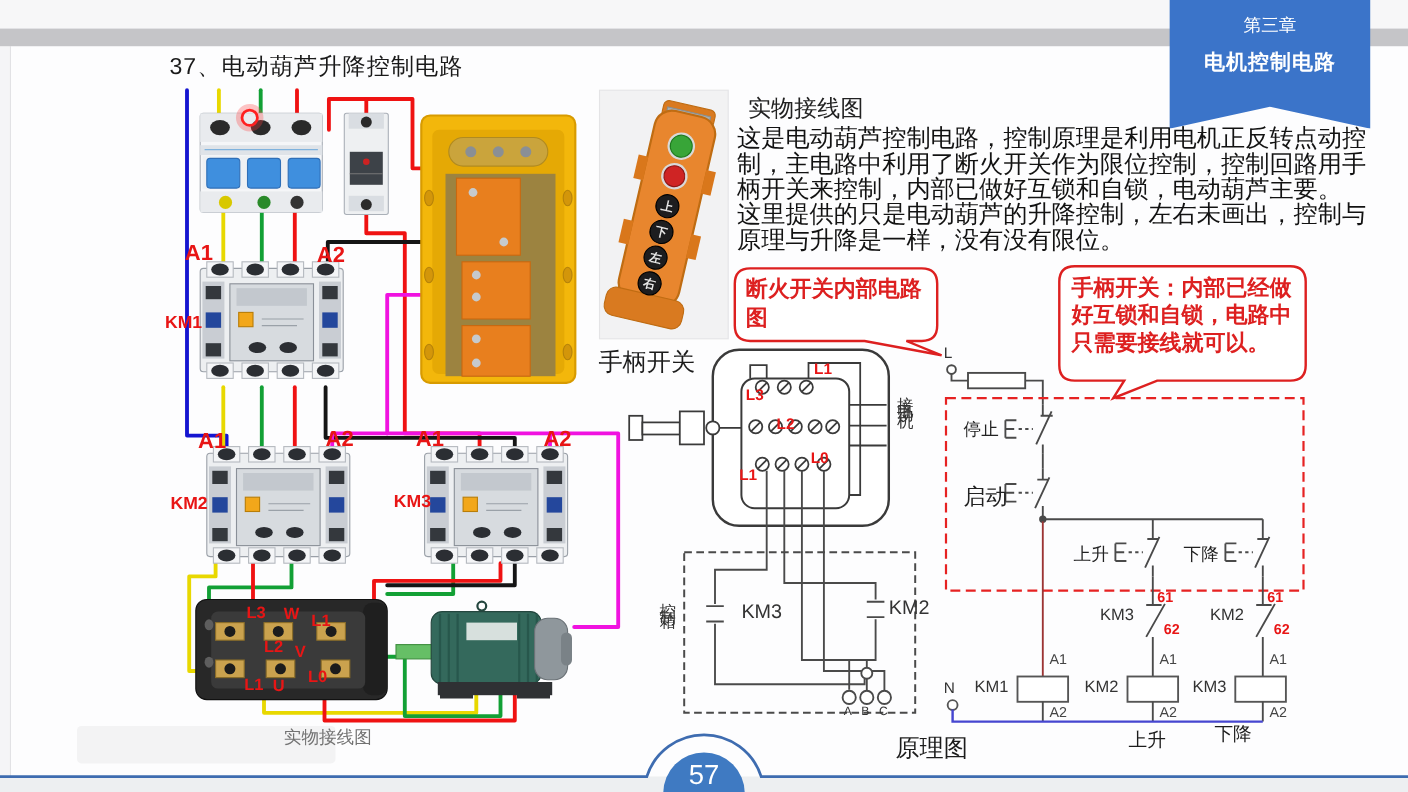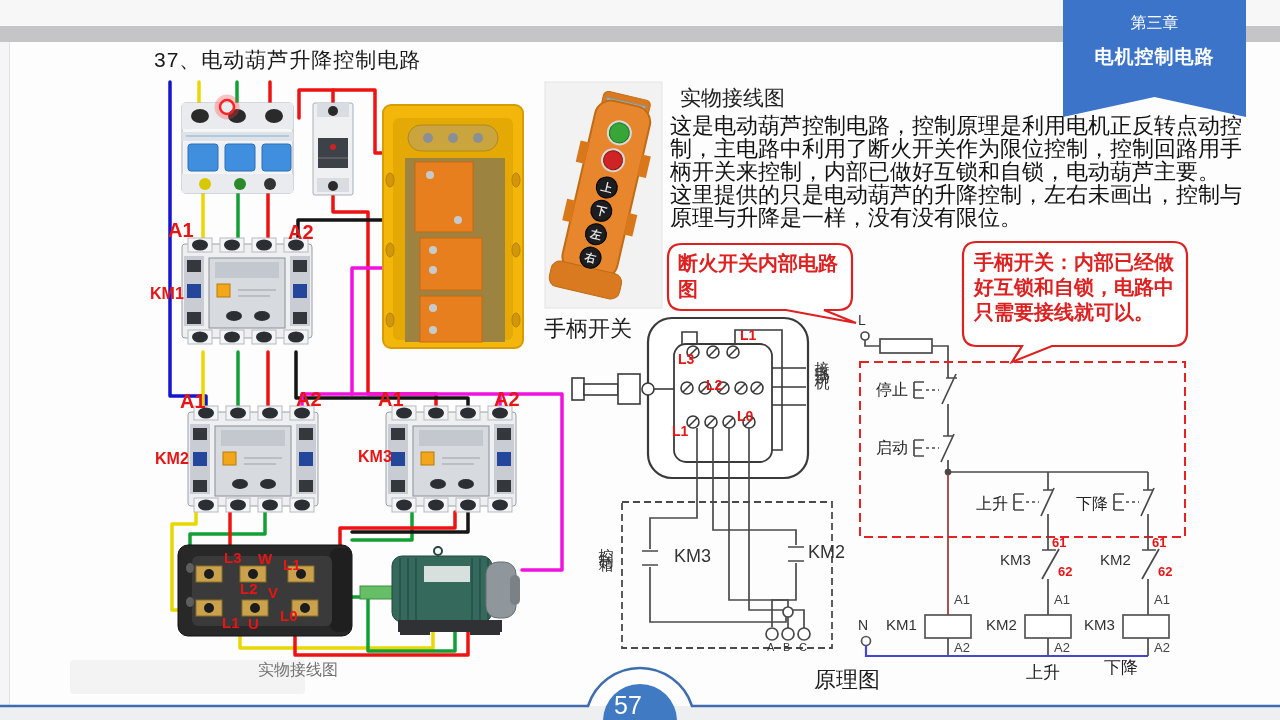--- a/index.html
+++ b/index.html
@@ -19,21 +19,21 @@
   .red{color:#e81515;font-weight:bold;}
   .callout-red{color:#dd2020;font-weight:bold;}
   .vert{writing-mode:vertical-rl;text-orientation:upright;letter-spacing:5px;}
   #chapter-badge{
     left:1063px;top:0;width:183px;height:117px;z-index:5;
     background:#3b74c9;color:#fff;text-align:center;
     clip-path:polygon(0 0,100% 0,100% 100%,50% 83%,0 100%);
   }
   #chapter-badge .l1{margin-top:13px;font-size:16px;}
   #chapter-badge .l2{margin-top:10px;font-size:19px;font-weight:bold;letter-spacing:1px;}
-  #page-num{left:614px;top:691px;width:52px;font-size:25px;color:#fff;z-index:6;}
+  #page-num{left:614px;top:691px;width:52px;text-align:center;font-size:25px;color:#fff;z-index:6;}
   #watermark{left:70px;top:660px;width:235px;height:34px;background:#3a3a3a;opacity:.05;border-radius:4px;z-index:4;}
 </style>
 </head>
 <body>
 
 <div id="stage">
 
   <div class="abs" id="top-white"></div>
   <div class="abs" id="gray-bar"></div>
   <div class="abs" id="slide"></div>
@@ -409,21 +409,21 @@
   <div class="txt vert" style="left:812px;top:348px;font-size:15px;color:#333;">接电动机</div>
   <div class="txt vert" style="left:596px;top:536px;font-size:15px;color:#333;">控制箱</div>
   <div class="txt" style="left:674px;top:546px;font-size:18px;color:#333;">KM3</div>
   <div class="txt" style="left:808px;top:542px;font-size:18px;color:#333;">KM2</div>
   <div class="txt" style="left:767px;top:641px;font-size:11px;color:#333;">A</div>
   <div class="txt" style="left:783px;top:641px;font-size:11px;color:#333;">B</div>
   <div class="txt" style="left:799px;top:641px;font-size:11px;color:#333;">C</div>
 
   <div class="txt" style="left:858px;top:312px;font-size:14px;color:#333;">L</div>
   <div class="txt" style="left:876px;top:380px;font-size:16px;color:#222;">停止</div>
-  <div class="txt" style="left:876px;top:438px;font-size:16px;color:#222;">启动</div>
+  <div class="txt" style="left:876px;top:438px;font-size:20px;color:#222;">启动</div>
   <div class="txt" style="left:976px;top:494px;font-size:16px;color:#222;">上升</div>
   <div class="txt" style="left:1076px;top:494px;font-size:16px;color:#222;">下降</div>
   <div class="txt red" style="left:1052px;top:535px;font-size:13px;">61</div>
   <div class="txt red" style="left:1058px;top:564px;font-size:13px;">62</div>
   <div class="txt red" style="left:1152px;top:535px;font-size:13px;">61</div>
   <div class="txt red" style="left:1158px;top:564px;font-size:13px;">62</div>
   <div class="txt" style="left:1000px;top:551px;font-size:15px;color:#333;">KM3</div>
   <div class="txt" style="left:1100px;top:551px;font-size:15px;color:#333;">KM2</div>
   <div class="txt" style="left:954px;top:592px;font-size:13px;color:#444;">A1</div>
   <div class="txt" style="left:1054px;top:592px;font-size:13px;color:#444;">A1</div>

